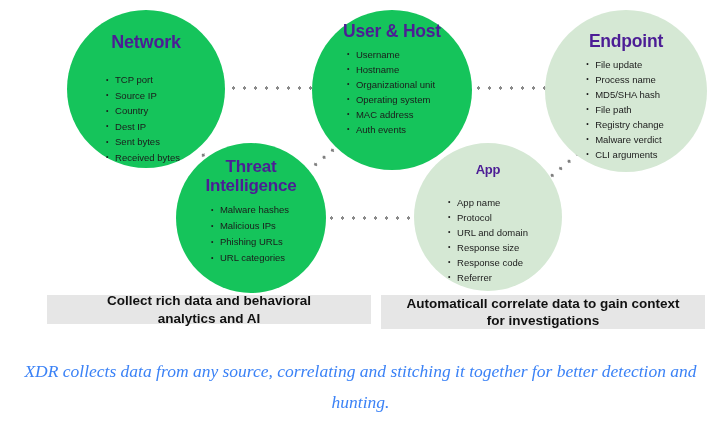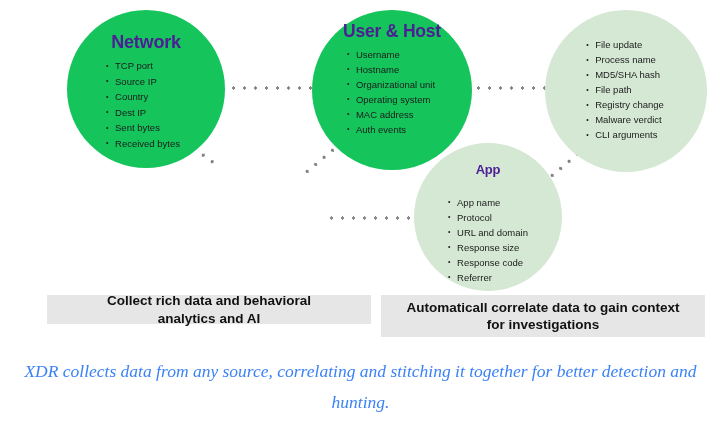--- a/index.html
+++ b/index.html
@@ -120,21 +120,21 @@
   <div class="dots-h" style="left:326px; top:216px; width:92px;"></div>
 
   <div class="dots-diag" style="left:181px; top:137px; width:42px; transform:rotate(36deg);"></div>
   <div class="dots-diag" style="left:303px; top:173px; width:42px; transform:rotate(-40deg);"></div>
   <div class="dots-diag" style="left:424px; top:140px; width:42px; transform:rotate(38deg);"></div>
   <div class="dots-diag" style="left:548px; top:177px; width:44px; transform:rotate(-40deg);"></div>
 
   <div class="circle" style="left:67px; top:10px; width:158px; height:158px; background:#15c45b;">
     <div class="c-inner" style="top:22px;">
       <div class="c-title" style="font-size:18px;">Network</div>
-      <ul class="c-list" style="font-size:9.5px; line-height:15.5px; margin-top:6px; margin-left:-6px;">
+      <ul class="c-list" style="font-size:9.5px; line-height:15.5px; margin-top:20px; margin-left:-6px;">
         <li>TCP port</li>
         <li>Source IP</li>
         <li>Country</li>
         <li>Dest IP</li>
         <li>Sent bytes</li>
         <li>Received bytes</li>
       </ul>
     </div>
   </div>
 
@@ -147,50 +147,62 @@
         <li>Organizational unit</li>
         <li>Operating system</li>
         <li>MAC address</li>
         <li>Auth events</li>
       </ul>
     </div>
   </div>
 
   <div class="circle" style="left:545px; top:10px; width:162px; height:162px; background:#d5e8d4;">
     <div class="c-inner" style="top:22px;">
+      <div class="c-title" style="font-size:17.5px;">Endpoint</div>
       <ul class="c-list" style="font-size:9.5px; line-height:15px; margin-top:5px; margin-left:-2px;">
         <li>File update</li>
         <li>Process name</li>
         <li>MD5/SHA hash</li>
         <li>File path</li>
         <li>Registry change</li>
         <li>Malware verdict</li>
         <li>CLI arguments</li>
       </ul>
     </div>
   </div>
 
+  <div class="circle" style="left:176px; top:143px; width:150px; height:150px; background:#15c45b;">
+    <div class="c-inner" style="top:14px;">
+      <div class="c-title" style="font-size:17px; padding:0 26px;">Threat Intelligence</div>
+      <ul class="c-list" style="font-size:9.5px; line-height:16px; margin-top:7px; margin-left:-2px;">
+        <li>Malware hashes</li>
+        <li>Malicious IPs</li>
+        <li>Phishing URLs</li>
+        <li>URL categories</li>
+      </ul>
+    </div>
+  </div>
 
   <div class="circle" style="left:414px; top:143px; width:148px; height:148px; background:#d5e8d4;">
     <div class="c-inner" style="top:20px;">
       <div class="c-title" style="font-size:13px;">App</div>
       <ul class="c-list" style="font-size:9.5px; line-height:15px; margin-top:17px; margin-left:0px;">
         <li>App name</li>
         <li>Protocol</li>
         <li>URL and domain</li>
         <li>Response size</li>
         <li>Response code</li>
         <li>Referrer</li>
       </ul>
     </div>
   </div>
 
   <div class="cap-box" style="left:47px; top:295px; width:324px; height:29px;">
     <span style="font-size:13.5px; max-width:250px;">Collect rich data and behavioral analytics and AI</span>
   </div>
 
-  <div class="cap-box" style="left:381px; top:295px; width:324px; height:42px;">
+  <div class="cap-box" style="left:381px; top:295px; width:324px; height:34px;">
     <span style="font-size:13.5px; max-width:290px;">Automaticall correlate data to gain context for investigations</span>
   </div>
 
   <div class="fig-caption">XDR collects data from any source, correlating and stitching it together for better detection and hunting.</div>
 
 </div>
 
 </body></html>

